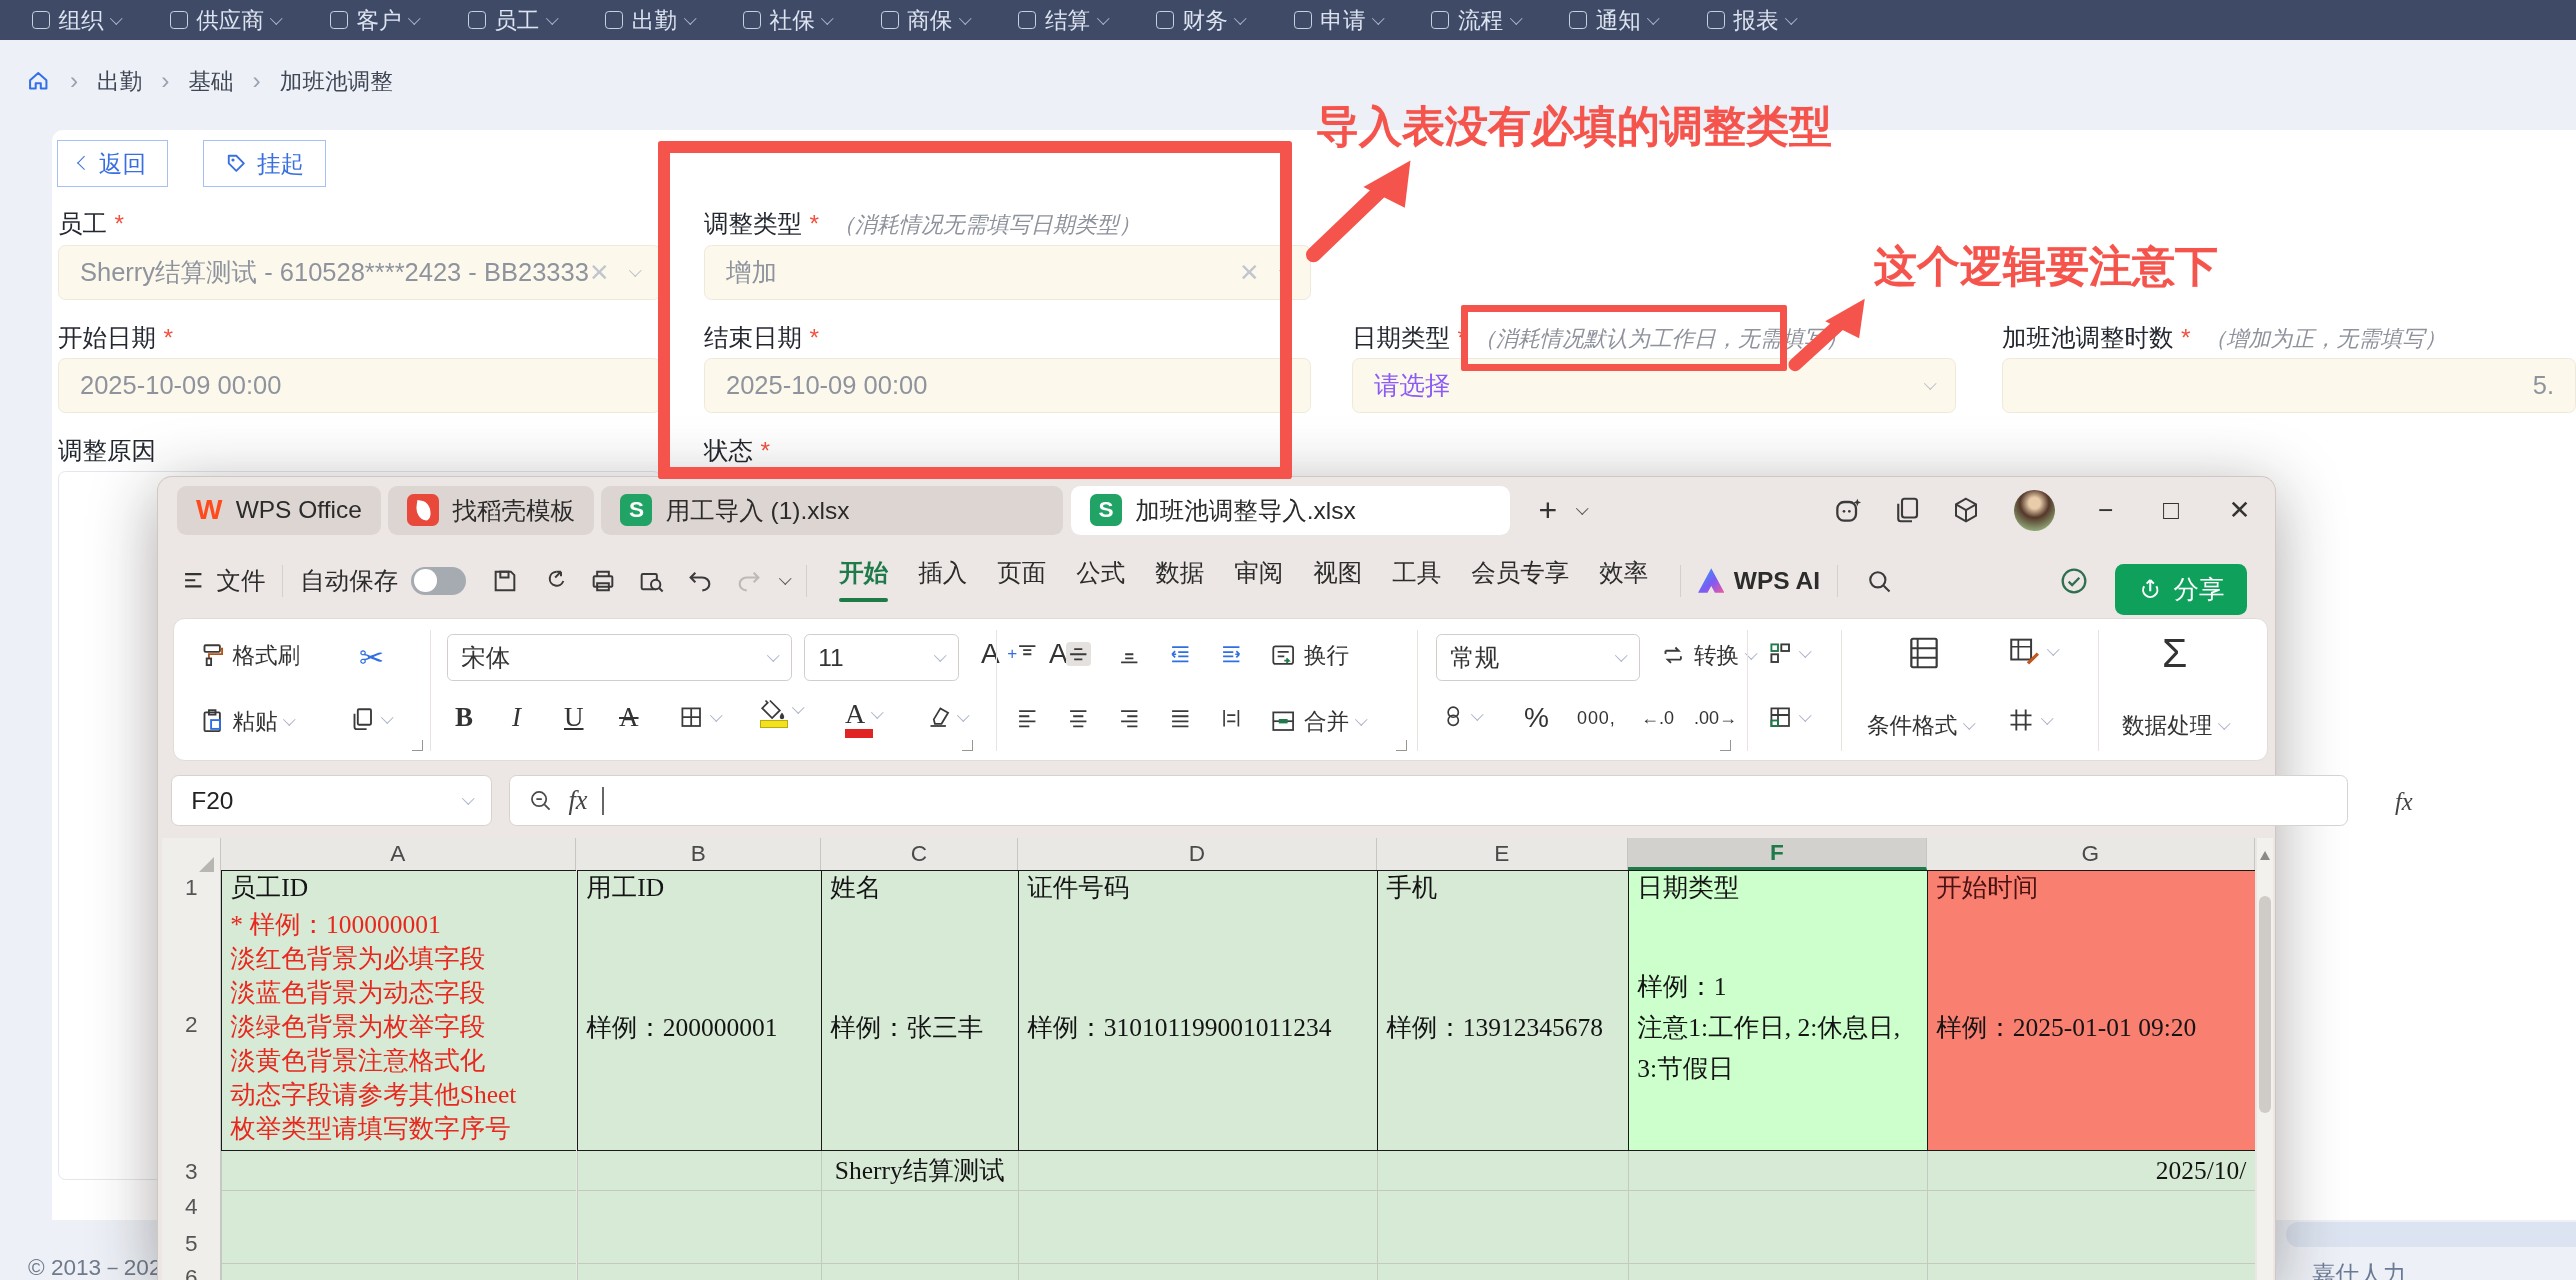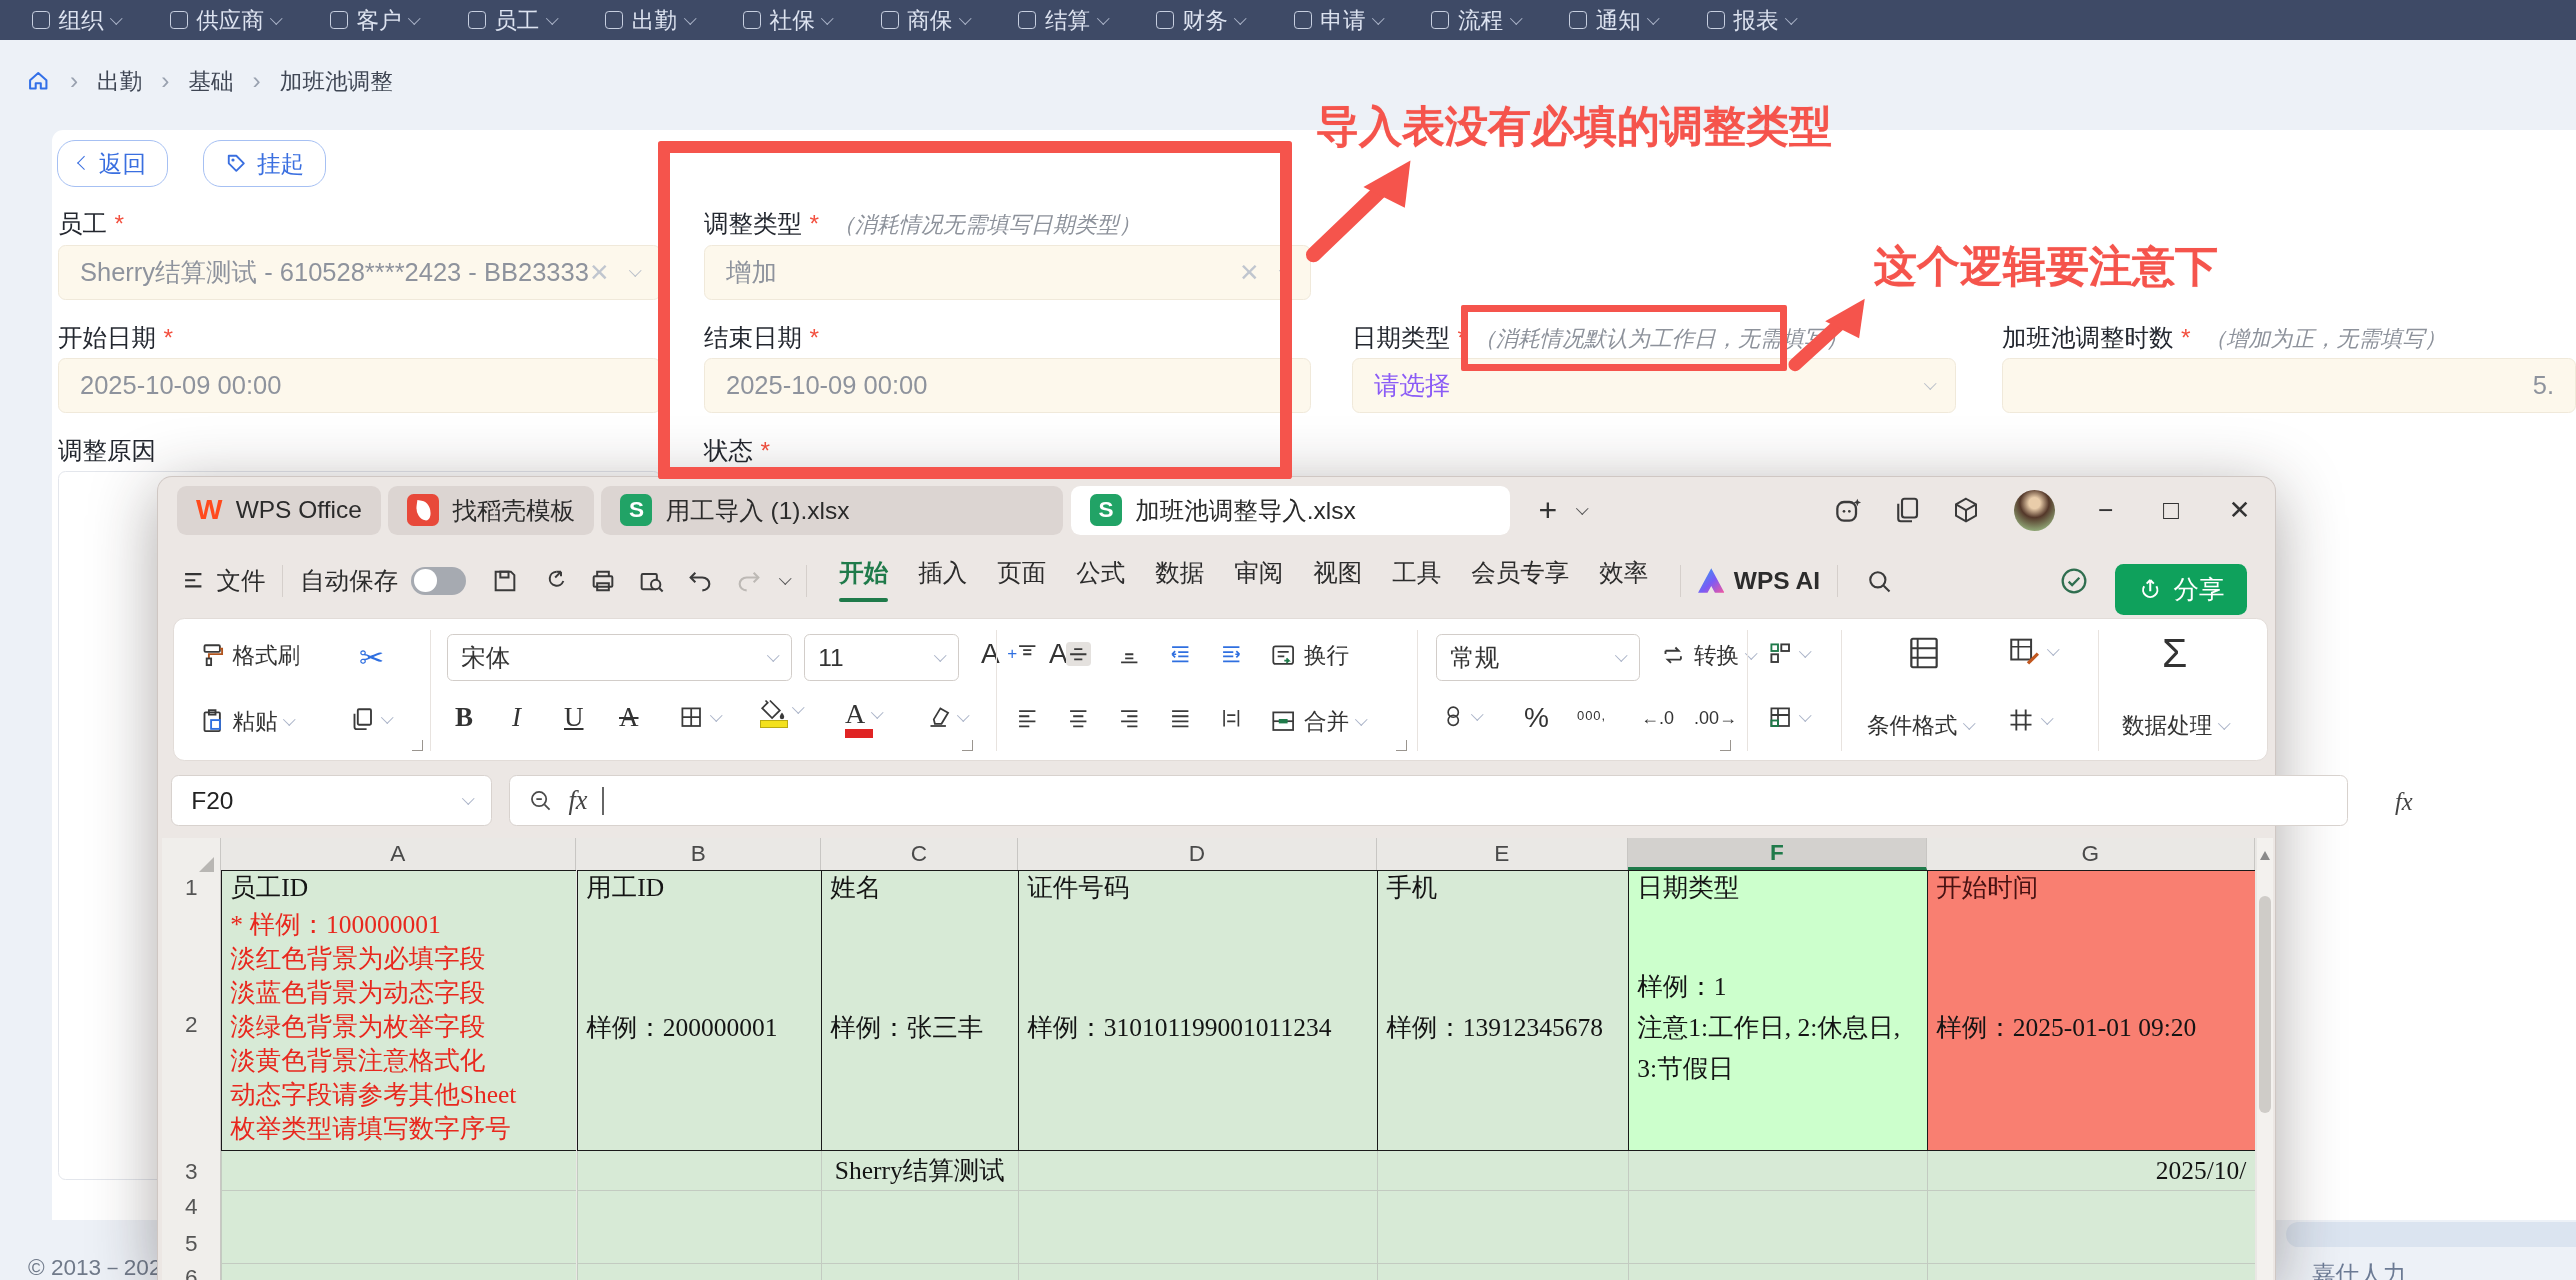--- a/index.html
+++ b/index.html
@@ -10,21 +10,21 @@
 .nav{position:absolute;left:0;top:0;width:2576px;height:40px;background:#3e4a66;display:flex;align-items:center;gap:49px;padding-left:32px}
 .nav-it{display:flex;align-items:center;gap:8.5px;color:#dde3f0;font-size:22.6px;white-space:nowrap;cursor:pointer}
 .nav-ico{width:18px;height:18px;border:1.9px solid #c7cfe0;border-radius:3.8px}
 .chv{width:8.5px;height:8.5px;border-right:1.9px solid #aab3c8;border-bottom:1.9px solid #aab3c8;transform:rotate(45deg);display:inline-block;margin-top:-3.8px}
 
 .crumb{position:absolute;left:26.4px;top:62px;height:38px;display:flex;align-items:center;gap:19px;font-size:22.6px;color:#3f4654}
 .crumb .sep{color:#9aa2b0;font-size:24.5px}
 .crumb .it{cursor:pointer}
 
 .card{position:absolute;left:52px;top:130px;width:2602px;height:1090px;background:#fff;border-radius:11.3px 0 0 0}
-.btn{position:absolute;top:140px;height:47px;background:#fff;border:1.9px solid #a6c0f3;border-radius:18px;color:#3a6fe0;font-size:23.6px;display:flex;align-items:center;justify-content:center;gap:9.4px;padding:0 21px;cursor:pointer}
+.btn{position:absolute;top:140px;height:47px;background:#fff;border:1.9px solid #a6c0f3;border-radius:0;color:#3a6fe0;font-size:23.6px;display:flex;align-items:center;justify-content:center;gap:9.4px;padding:0 21px;cursor:pointer}
 .chvl{width:10.4px;height:10.4px;border-left:1.9px solid #3a6fe0;border-bottom:1.9px solid #3a6fe0;transform:rotate(45deg)}
 .lbl{position:absolute;font-size:24.5px;color:#23272f;white-space:nowrap}
 .req{color:#f3503f;margin-left:7.5px}
 .hint{font-style:italic;color:#8d929b;font-size:22px;font-weight:normal}
 .inp{position:absolute;height:55px;background:#fdf8ec;border:0.9px solid #f0e9da;border-radius:7.5px;display:flex;align-items:center;padding:0 21px;color:#8e939d;font-size:25.5px}
 .inp .grow{flex:1}
 .inp .clr{color:#c0c6cf;font-size:24.5px;margin-right:21px}
 .inp .chv{border-color:#b9bfc9}
 .ph{color:#8b5cf6}
 .txtarea{position:absolute;left:58px;top:471px;width:603px;height:709px;background:#fff;border:0.9px solid #e3e6ec;border-radius:7.5px}
@@ -496,21 +496,21 @@
         <i class="chv"></i>
     </div>
     <div class="ritem" style="left:1267px;top:85px">
       <svg width="24.5" height="24.5" viewBox="0 0 24 24">
           <circle cx="12" cy="8" r="5" fill="none" stroke="#3a3a3a" stroke-width="1.6"></circle>
           <circle cx="12" cy="16" r="5" fill="none" stroke="#3a3a3a" stroke-width="1.6"></circle>
         </svg>
       <i class="chv"></i>
     </div>
     <span class="glyph" style="position:absolute;left:1350px;top:83px;font-size:28px;cursor:pointer">%</span>
-    <span style="position:absolute;left:1403px;top:89px;font-size:13px;color:#333;cursor:pointer;letter-spacing:0.9px">000,</span>
+    <span style="position:absolute;left:1403px;top:89px;font-size:18px;color:#333;cursor:pointer;letter-spacing:0.9px">000,</span>
     <span style="position:absolute;left:1467px;top:89px;font-size:18px;color:#333;cursor:pointer">←.0</span>
     <span style="position:absolute;left:1520px;top:89px;font-size:18px;color:#333;cursor:pointer">.00→</span>
     <i class="launch" style="left:1546px;top:121px"></i>
     <div class="rsep" style="left:1573px"></div>
 
     <div class="ritem" style="left:1593px;top:21px">
       <svg width="26.4" height="26.4" viewBox="0 0 24 24">
           <rect x="4" y="4" width="6" height="6" fill="none" stroke="#1f7a4a" stroke-width="1.7"></rect>
           <rect x="13" y="4" width="7" height="6" fill="none" stroke="#3a3a3a" stroke-width="1.7"></rect>
           <rect x="4" y="13" width="6" height="7" fill="none" stroke="#3a3a3a" stroke-width="1.7"></rect>

